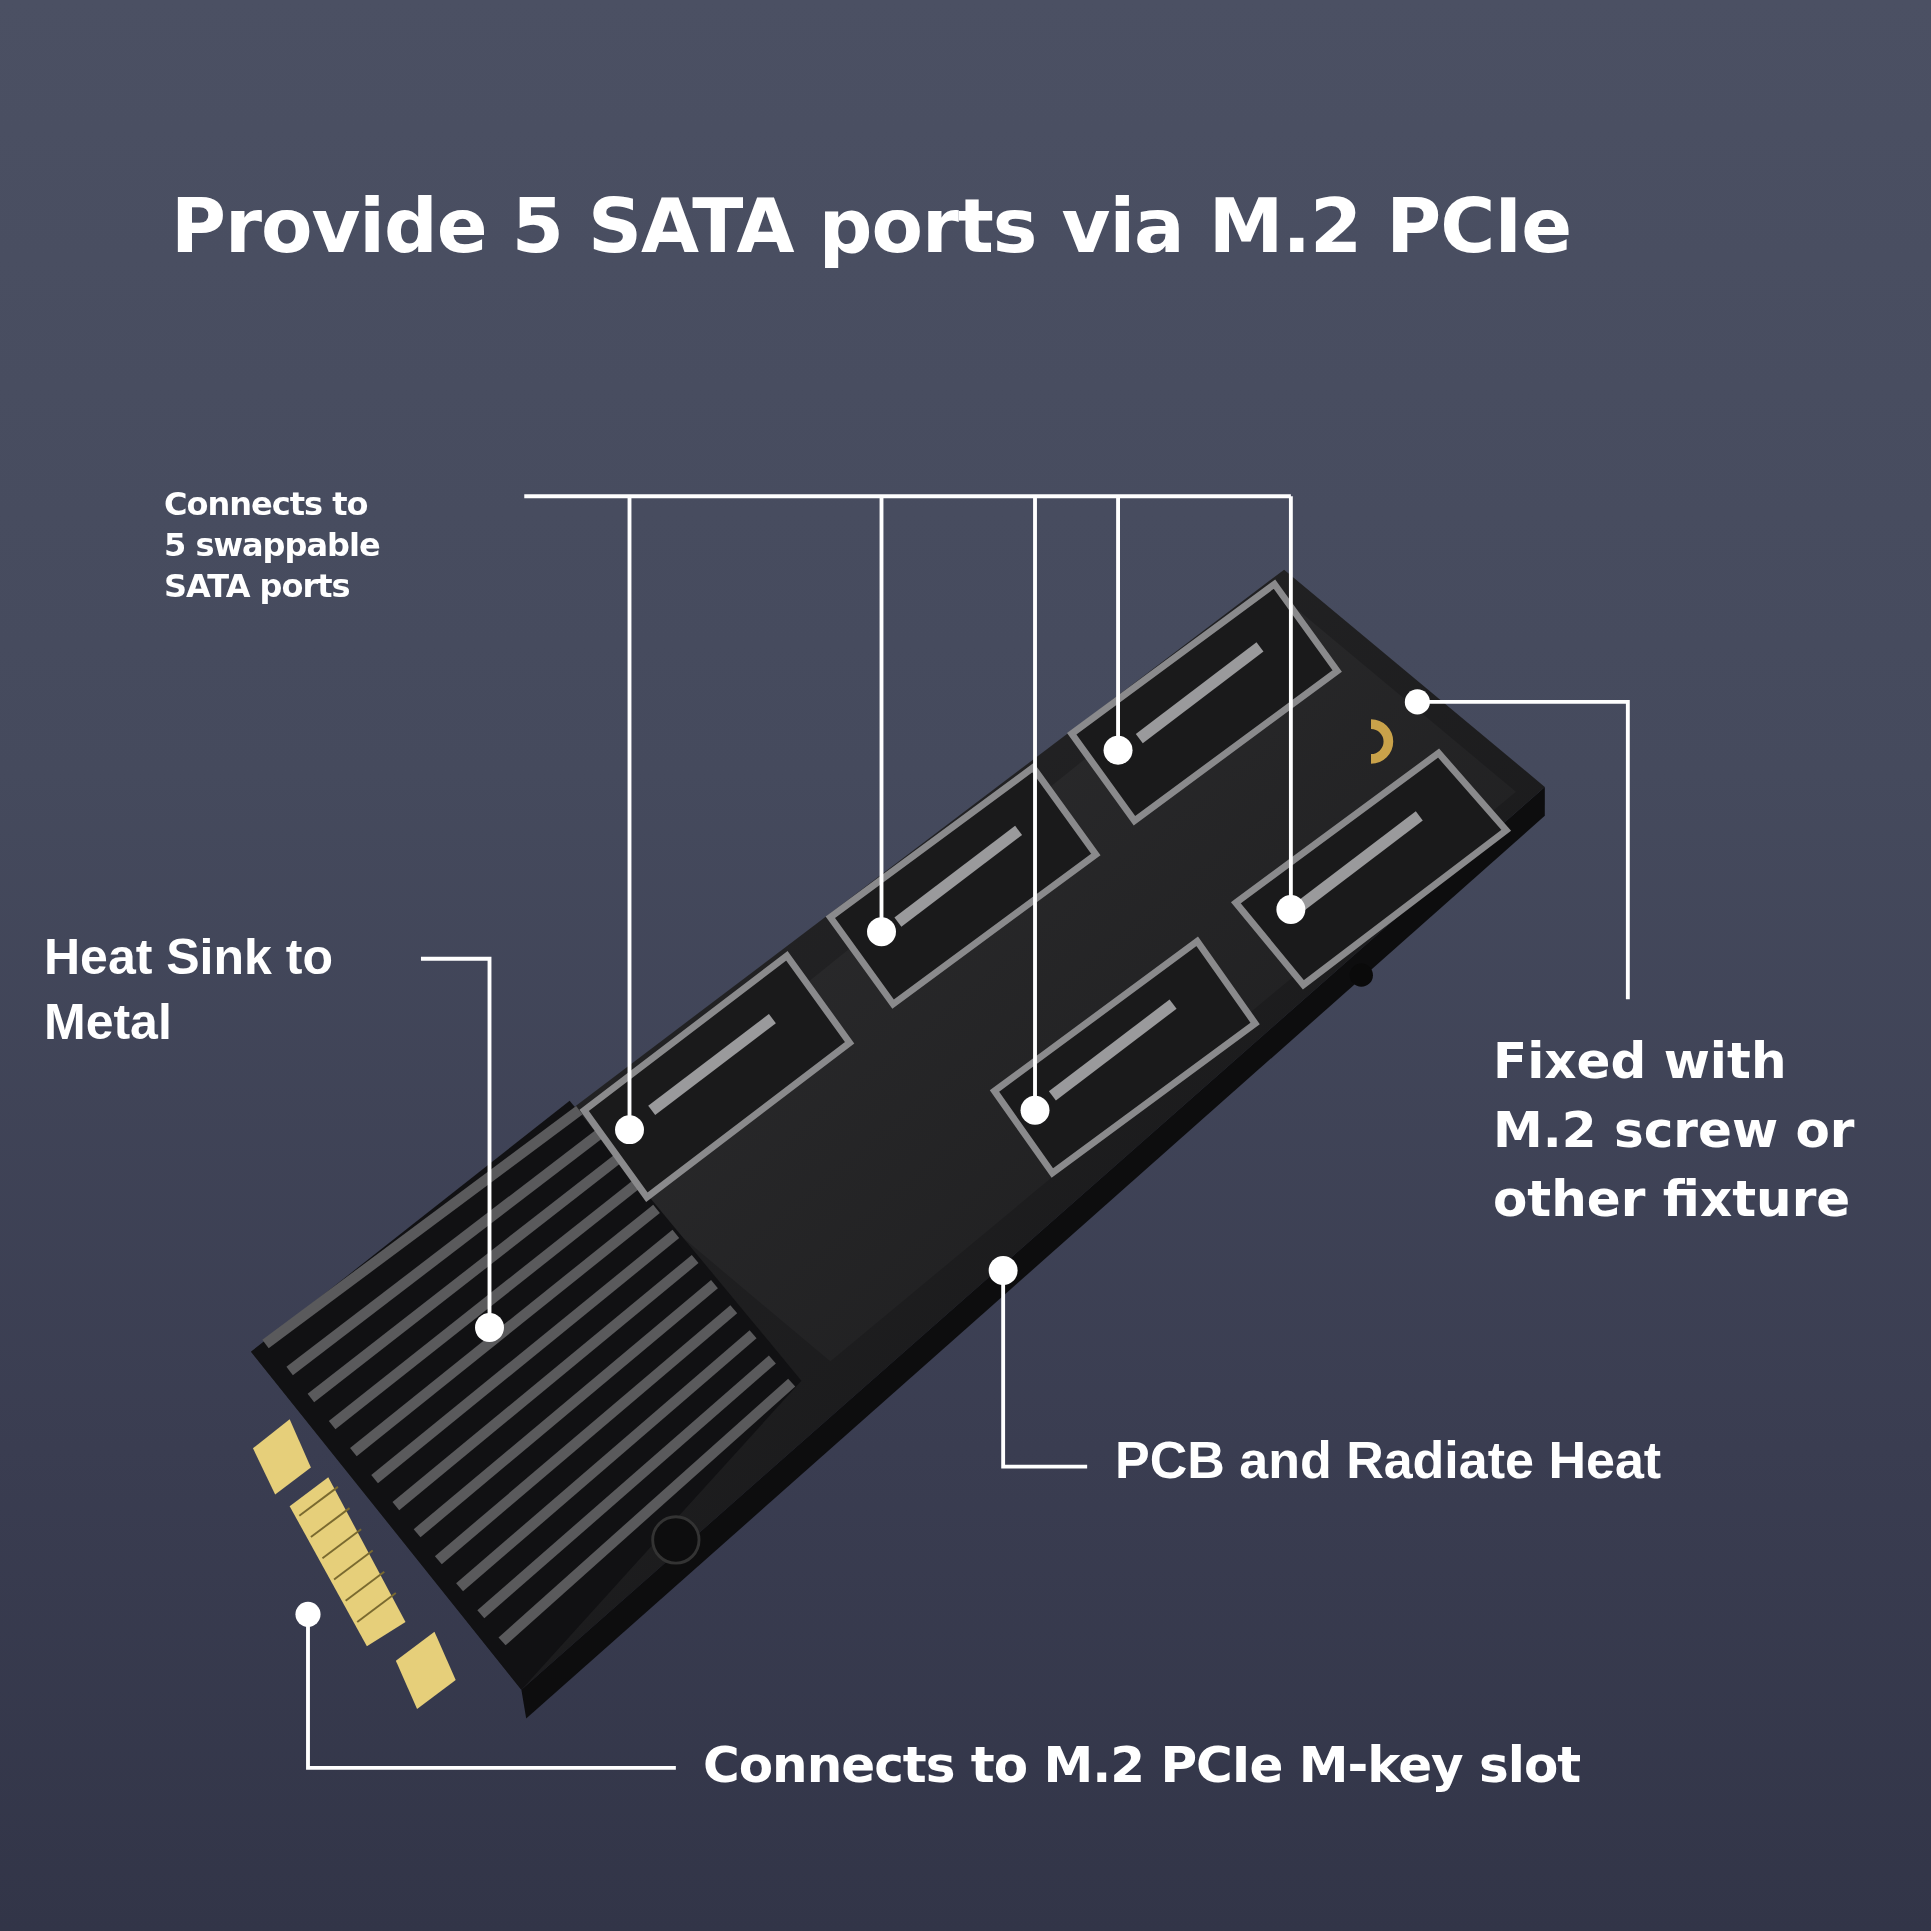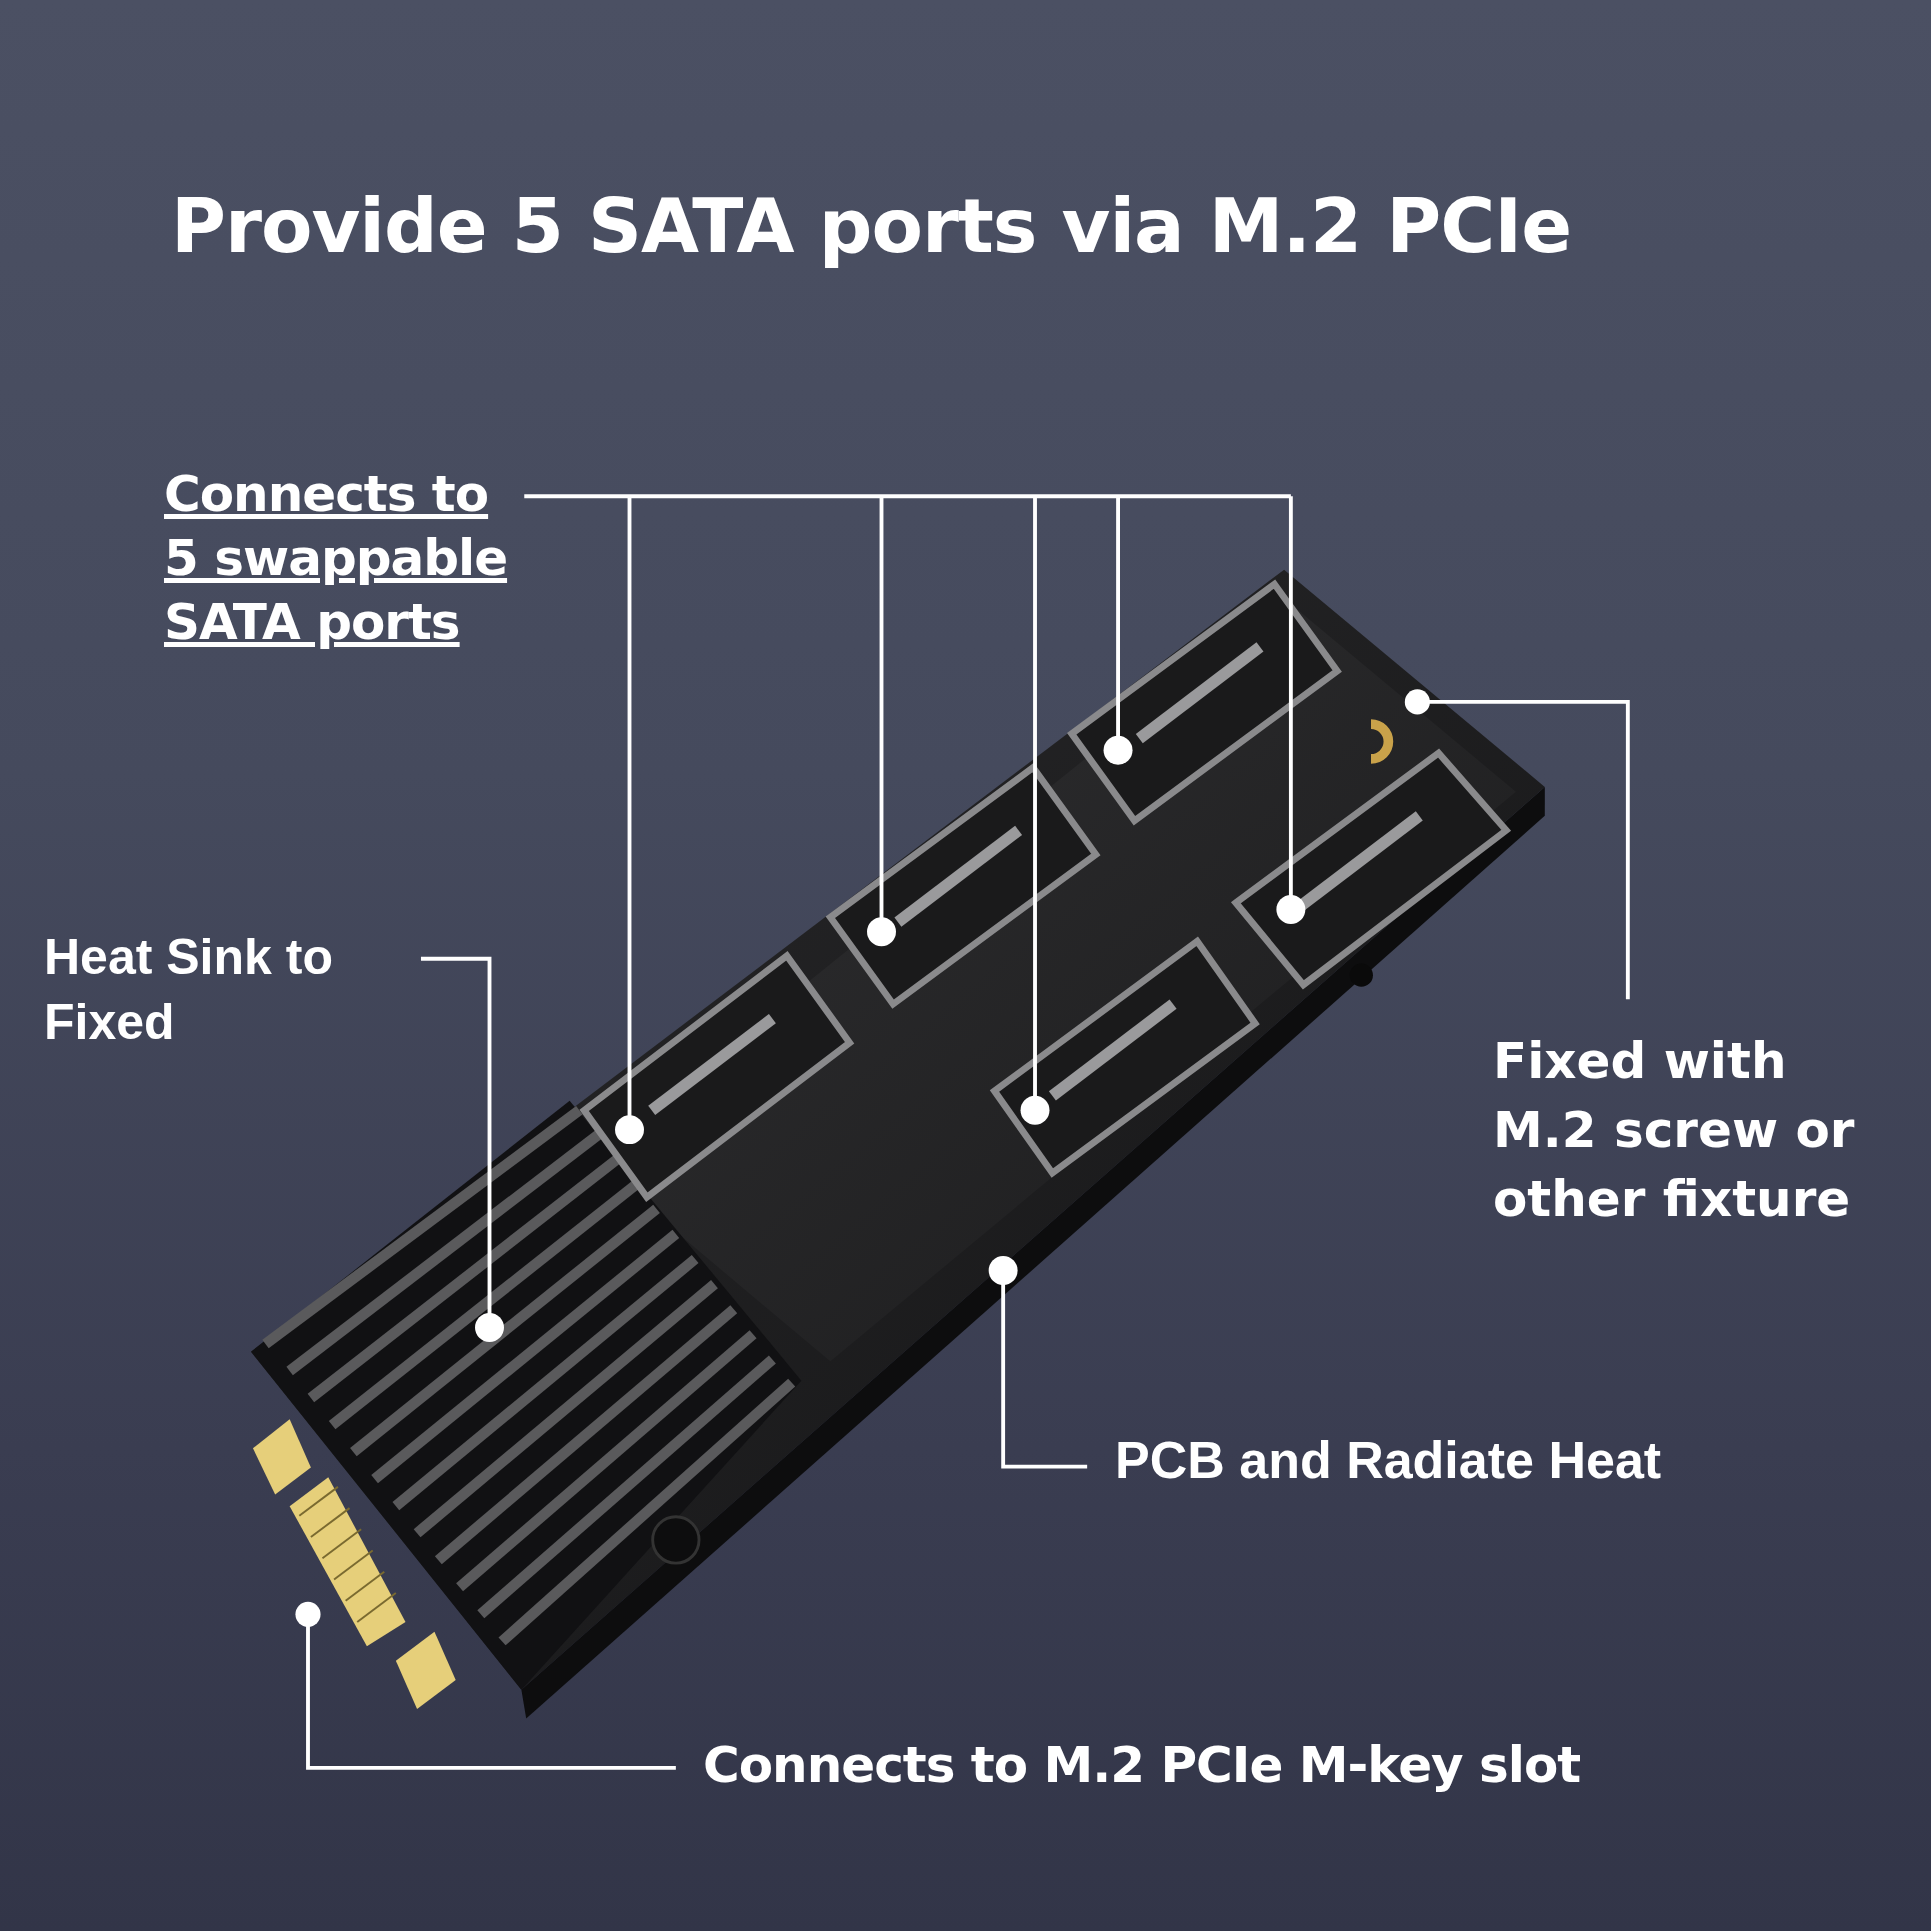--- a/index.html
+++ b/index.html
@@ -10,21 +10,21 @@
     color: #ffffff;
   }
   .title {
     position: absolute; left: 0; top: 182px; width: 1742px; text-align: center;
     font-size: 75px; font-weight: bold; letter-spacing: -1px; margin: 0;
   }
   .label {
     position: absolute; font-weight: bold; color: #fff; line-height: 1.28;
   }
   .label span { display: block; white-space: nowrap; }
-  .lbl-sata { left: 164px; top: 462px; font-size: 50px; letter-spacing: -1px; text-decoration: underline; }
+  .lbl-sata { left: 164px; top: 484px; font-size: 32px; letter-spacing: -1px; }
   .lbl-heat { left: 44px; top: 925px; font-size: 50px; font-family: "Liberation Sans", sans-serif; line-height: 1.3; }
   .lbl-fixed { left: 1493px; top: 1027px; font-size: 50px; line-height: 1.38; }
   .lbl-metal { left: 1115px; top: 1429px; font-size: 52px; font-family: "Liberation Sans", sans-serif; line-height: 1.2; }
   .lbl-slot { left: 703px; top: 1733px; font-size: 50px; letter-spacing: -1px; }
   svg.overlay { position: absolute; left: 0; top: 0; }
 </style>
 </head>
 <body>
 
 <h1 class="title">Provide 5 SATA ports via M.2 PCIe</h1>
@@ -133,21 +133,21 @@
 </svg>
 
 <div class="label lbl-sata">
   <span>Connects to</span>
   <span>5 swappable</span>
   <span>SATA ports</span>
 </div>
 
 <div class="label lbl-heat">
   <span>Heat Sink to</span>
-  <span>Fixed</span>
+  <span>Metal</span>
 </div>
 
 <div class="label lbl-fixed">
   <span>Fixed with</span>
   <span>M.2 screw or</span>
   <span>other fixture</span>
 </div>
 
 <div class="label lbl-metal">
   <span>PCB and Radiate Heat</span>

